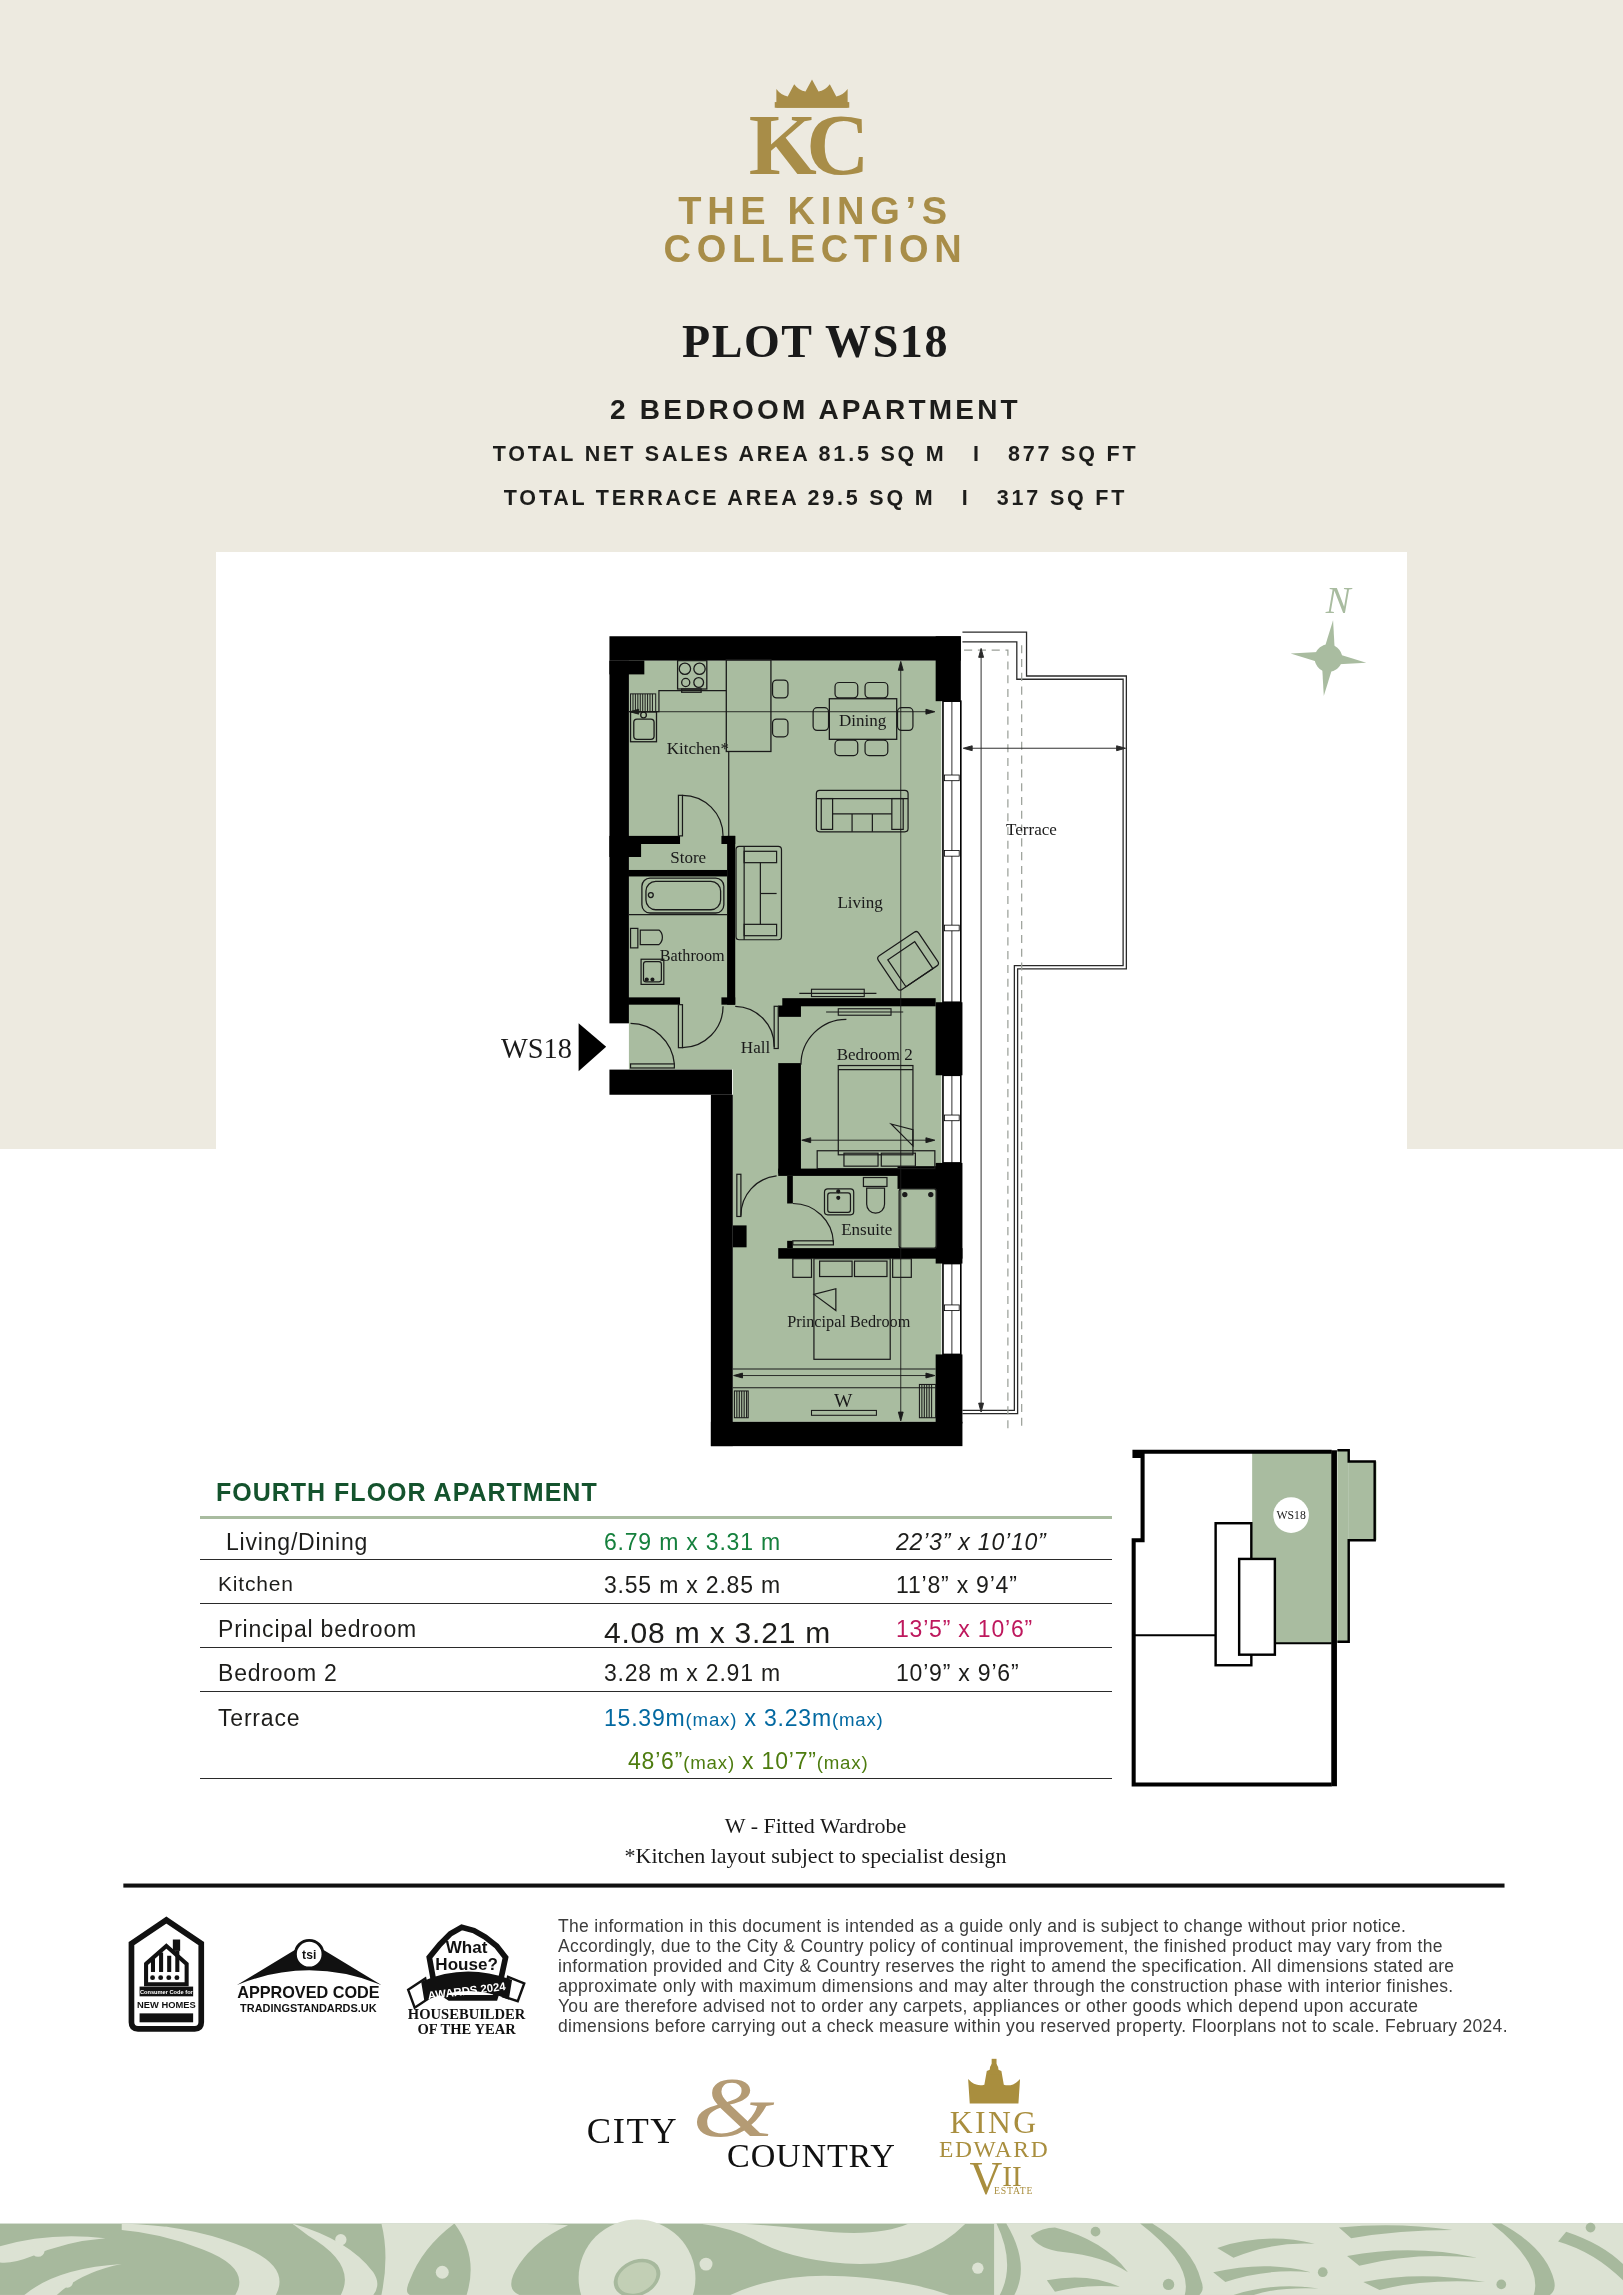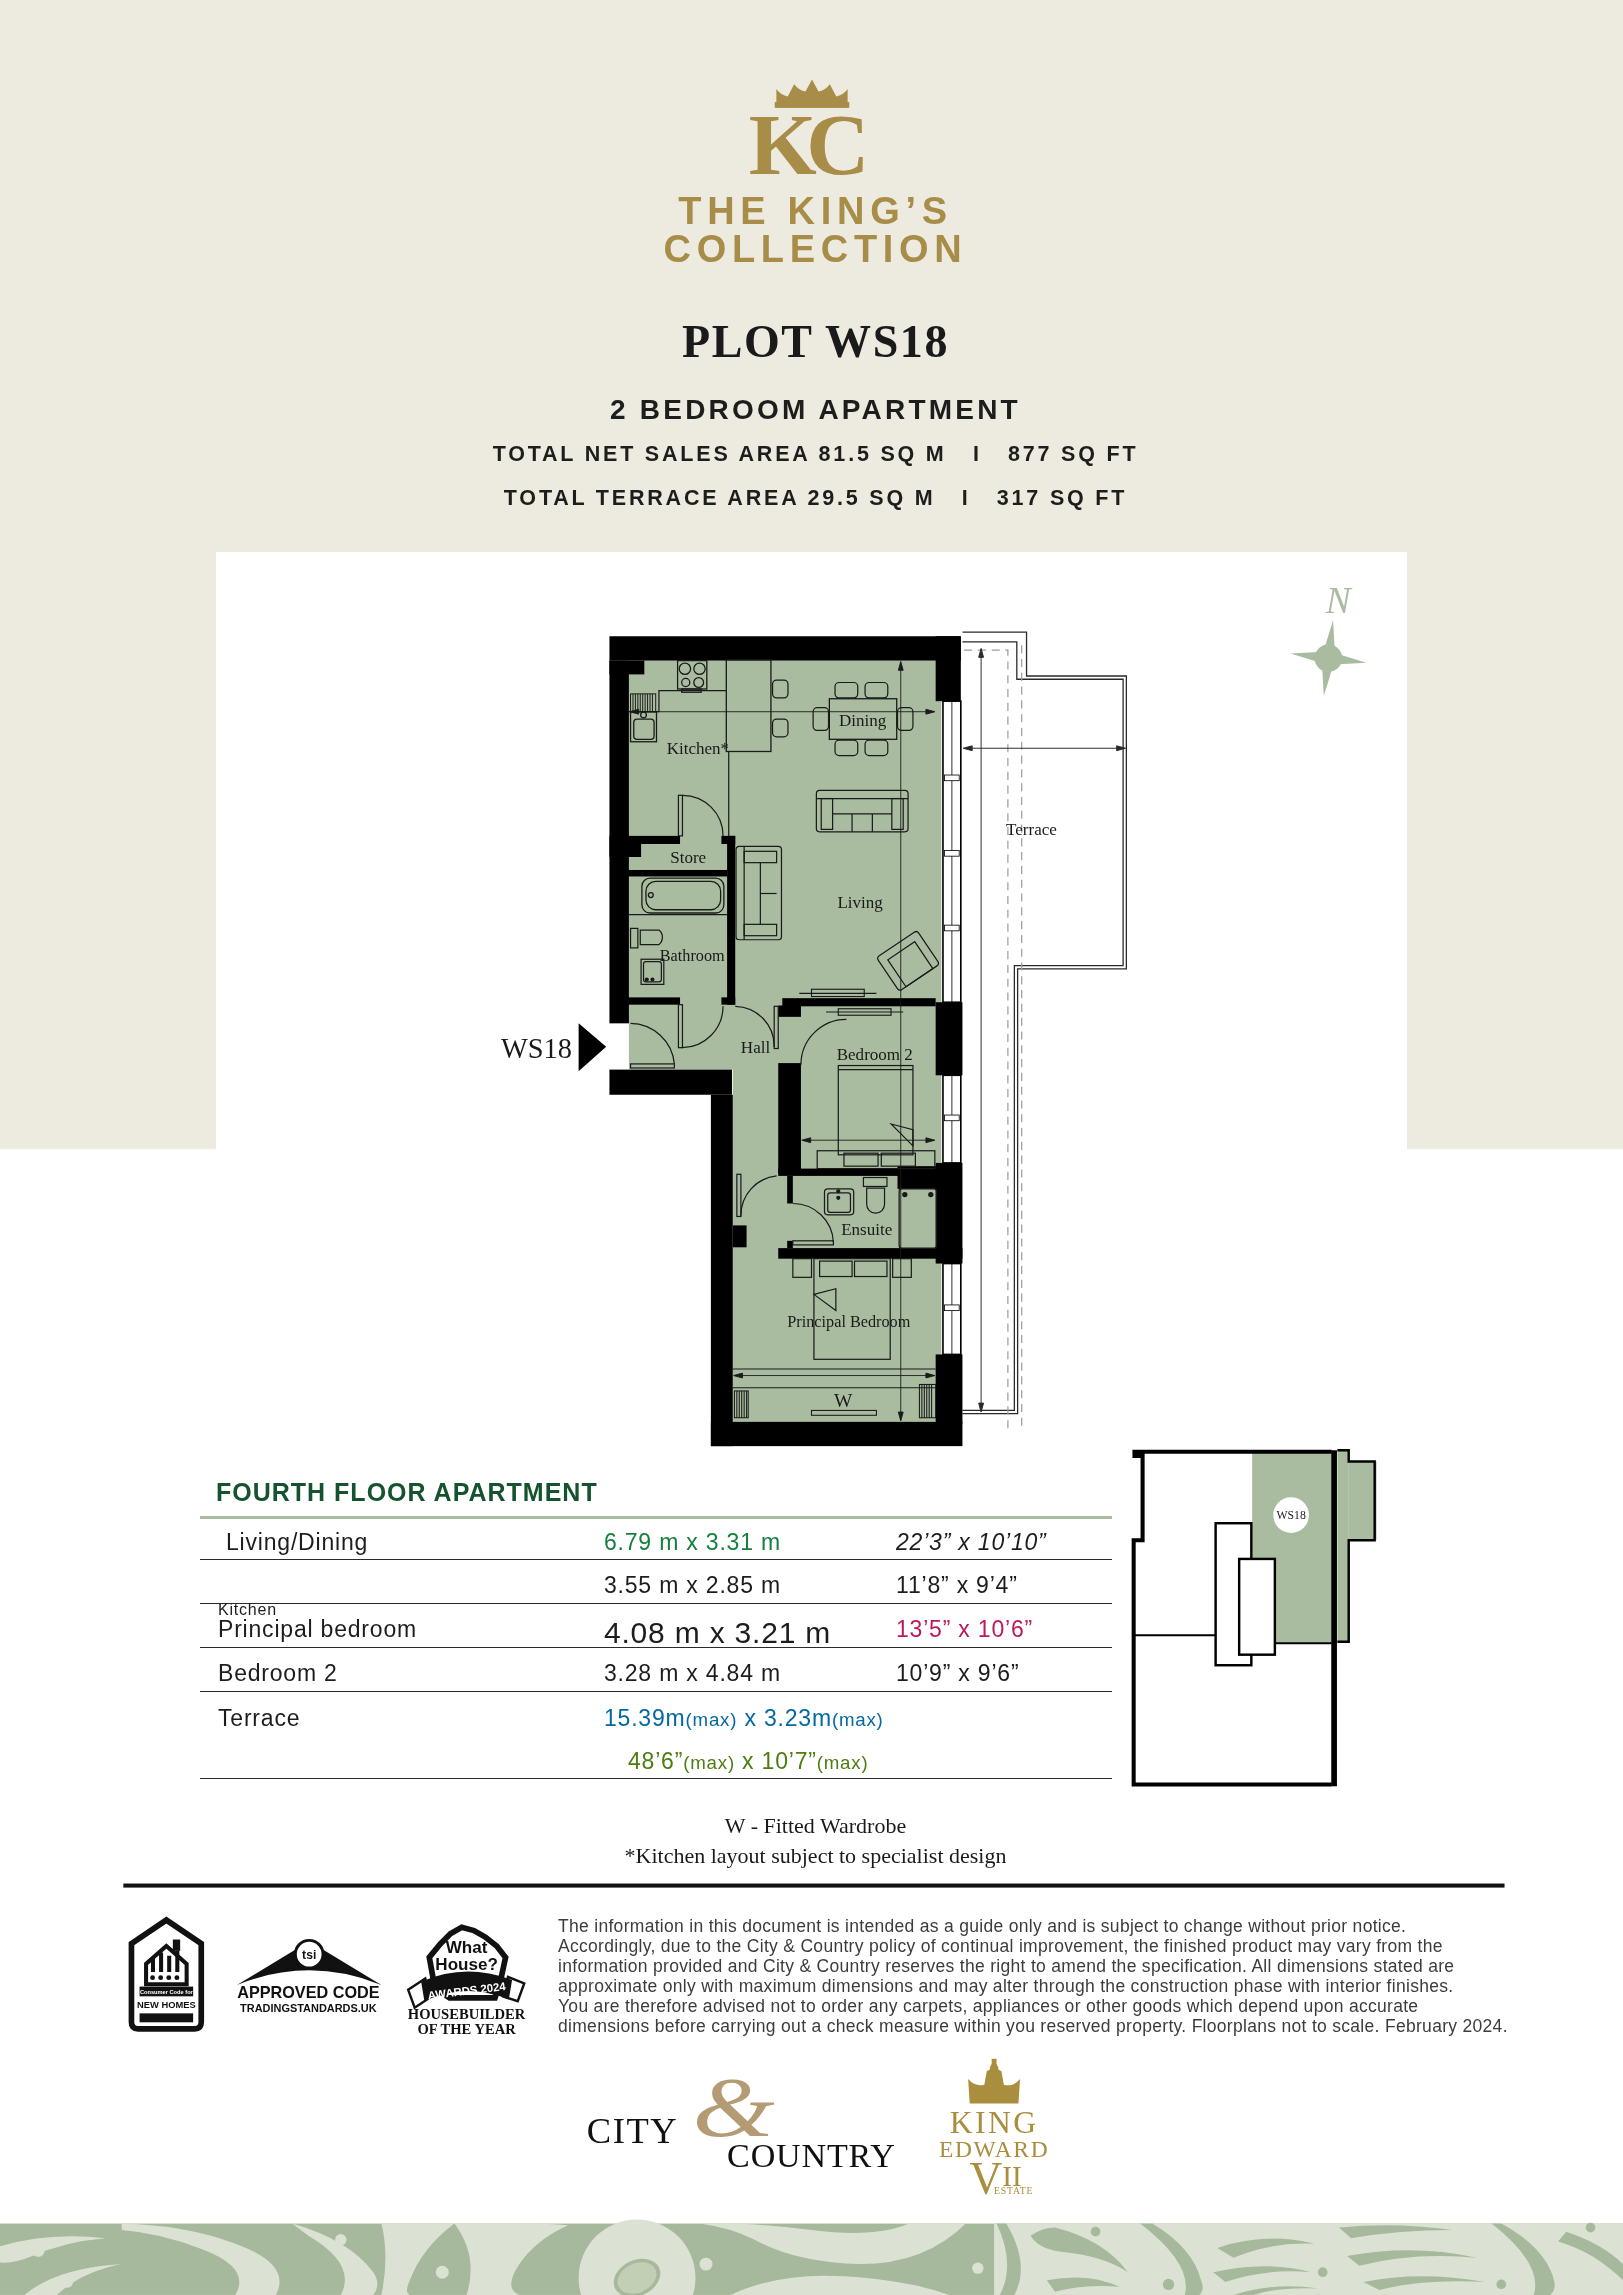--- a/index.html
+++ b/index.html
@@ -499,30 +499,30 @@
 <div class="abs" style="left:200px;top:1559px;width:912px;height:0;border-top:1.6px solid #2a2a2a;"></div>
 <div class="abs" style="left:200px;top:1603px;width:912px;height:0;border-top:1.6px solid #2a2a2a;"></div>
 <div class="abs" style="left:200px;top:1647px;width:912px;height:0;border-top:1.6px solid #2a2a2a;"></div>
 <div class="abs" style="left:200px;top:1691px;width:912px;height:0;border-top:1.6px solid #2a2a2a;"></div>
 <div class="abs" style="left:200px;top:1778px;width:912px;height:0;border-top:1.6px solid #2a2a2a;"></div>
 
 <div class="abs" style="left:218px;top:1529px;font-size:23px;color:#1d1d1b;letter-spacing:0.8px;margin-left:8px;">Living/Dining</div>
 <div class="abs" style="left:604px;top:1529px;font-size:23px;color:#15803d;letter-spacing:0.8px;">6.79 m x 3.31 m</div>
 <div class="abs" style="left:896px;top:1529px;font-size:23px;color:#1d1d1b;letter-spacing:0.8px;font-style:italic;">22’3” x 10’10”</div>
 
-<div class="abs" style="left:218px;top:1572px;font-size:16px;color:#1d1d1b;letter-spacing:0.8px;margin-top:29px;">Kitchen</div>
+<div class="abs" style="left:218px;top:1572px;font-size:21px;color:#1d1d1b;letter-spacing:0.8px;">Kitchen</div>
 <div class="abs" style="left:604px;top:1572px;font-size:23px;color:#1d1d1b;letter-spacing:0.8px;">3.55 m x 2.85 m</div>
 <div class="abs" style="left:896px;top:1572px;font-size:23px;color:#1d1d1b;letter-spacing:0.8px;">11’8” x 9’4”</div>
 
 <div class="abs" style="left:218px;top:1616px;font-size:23px;color:#1d1d1b;letter-spacing:0.8px;">Principal bedroom</div>
 <div class="abs" style="left:604px;top:1616px;font-size:30px;color:#1d1d1b;letter-spacing:0.8px;">4.08 m x 3.21 m</div>
 <div class="abs" style="left:896px;top:1616px;font-size:23px;color:#be185d;letter-spacing:0.8px;">13’5” x 10’6”</div>
 
 <div class="abs" style="left:218px;top:1660px;font-size:23px;color:#1d1d1b;letter-spacing:0.8px;">Bedroom 2</div>
-<div class="abs" style="left:604px;top:1660px;font-size:23px;color:#1d1d1b;letter-spacing:0.8px;">3.28 m x 4.84 m</div>
+<div class="abs" style="left:604px;top:1660px;font-size:23px;color:#1d1d1b;letter-spacing:0.8px;">3.28 m x 2.91 m</div>
 <div class="abs" style="left:896px;top:1660px;font-size:23px;color:#1d1d1b;letter-spacing:0.8px;">10’9” x 9’6”</div>
 
 <div class="abs" style="left:218px;top:1705px;font-size:23px;color:#1d1d1b;letter-spacing:0.8px;">Terrace</div>
 <div class="abs" style="left:604px;top:1705px;font-size:23px;color:#0369a1;letter-spacing:0.8px;">15.39m<span style="font-size:18.7px;">(max)</span> x 3.23m<span style="font-size:18.7px;">(max)</span></div>
 <div class="abs" style="left:628px;top:1748px;font-size:23px;color:#4d7c0f;letter-spacing:0.8px;">48’6”<span style="font-size:18.7px;">(max)</span> x 10’7”<span style="font-size:18.7px;">(max)</span></div>
 
 <div class="abs ctr" style="top:1813px;font-family:'Liberation Serif',serif;font-size:22px;color:#1a1a1a;">W - Fitted Wardrobe</div>
 
 <div class="abs ctr" style="top:1843px;font-family:'Liberation Serif',serif;font-size:22px;color:#1a1a1a;">*Kitchen layout subject to specialist design</div>
 

